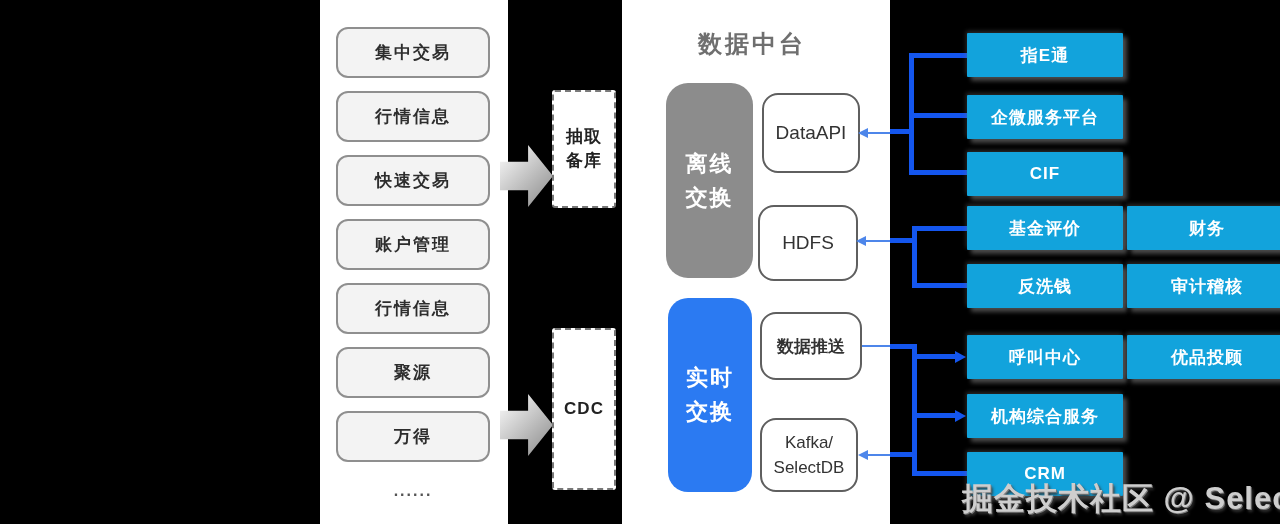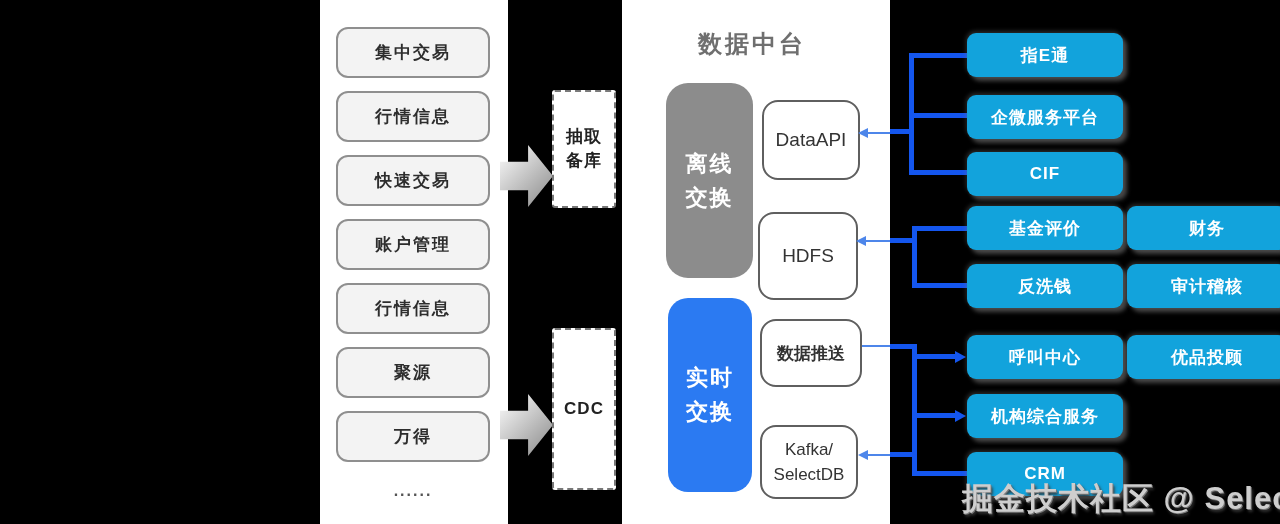--- a/index.html
+++ b/index.html
@@ -45,45 +45,45 @@
     position:absolute;display:flex;flex-direction:column;align-items:center;justify-content:center;
     color:#fff;font-size:22px;font-weight:600;letter-spacing:2px;line-height:34px;margin-left:13px;
   }
   #offline-pill{left:653px;top:83px;width:87px;height:195px;background:#8c8c8c;border-radius:22px;}
   #realtime-pill{left:655px;top:298px;width:84px;height:194px;background:#2b7af2;border-radius:20px;}
 
   
   .svc-box{
     position:absolute;background:#fff;border:2px solid #5f5f5f;border-radius:16px;
     display:flex;flex-direction:column;align-items:center;justify-content:center;
-    color:#333;box-sizing:border-box;font-weight:600;margin-top:7px;
+    color:#333;box-sizing:border-box;font-weight:600;
   }
   #svc-dataapi{left:762px;top:93px;width:98px;height:80px;font-size:19px;font-weight:normal;}
-  #svc-hdfs{left:758px;top:205px;width:100px;height:88px;font-size:19px;font-weight:normal;}
+  #svc-hdfs{left:758px;top:205px;width:100px;height:76px;font-size:19px;font-weight:normal;}
   #svc-push{left:760px;top:312px;width:102px;height:68px;font-size:17px;}
   #svc-kafka{left:760px;top:418px;width:98px;height:74px;font-size:17px;font-weight:normal;line-height:25px;}
 
   .title{
     position:absolute;left:672px;top:28px;width:160px;text-align:center;
     font-size:24px;color:#6f6f6f;letter-spacing:3px;font-weight:600;
   }
 
   
   .thin{position:absolute;height:2px;background:#4d86ea;}
   .thick{position:absolute;background:#1456ee;}
   .arrow-left{position:absolute;width:0;height:0;
     border-top:5px solid transparent;border-bottom:5px solid transparent;
     border-right:10px solid #4d86ea;}
   .arrow-right{position:absolute;width:0;height:0;
     border-top:6px solid transparent;border-bottom:6px solid transparent;
     border-left:11px solid #1456ee;}
 
   
   .app-box{
-    position:absolute;height:44px;background:#12a3dc;border-radius:9px;
+    position:absolute;height:44px;background:#12a3dc;border-radius:1px;
     display:flex;align-items:center;justify-content:center;
     color:#fff;font-size:17px;font-weight:600;letter-spacing:1px;
     box-shadow:4px 4px 4px rgba(130,130,130,.55), -1px -2px 4px rgba(120,120,120,.35);
   }
   .col-a{left:967px;width:156px;}
   .col-b{left:1127px;width:160px;}
 
   .watermark{
     position:absolute;left:962px;top:478px;width:318px;white-space:nowrap;z-index:9;
     font-size:31px;font-weight:bold;color:#cecece;letter-spacing:1px;

